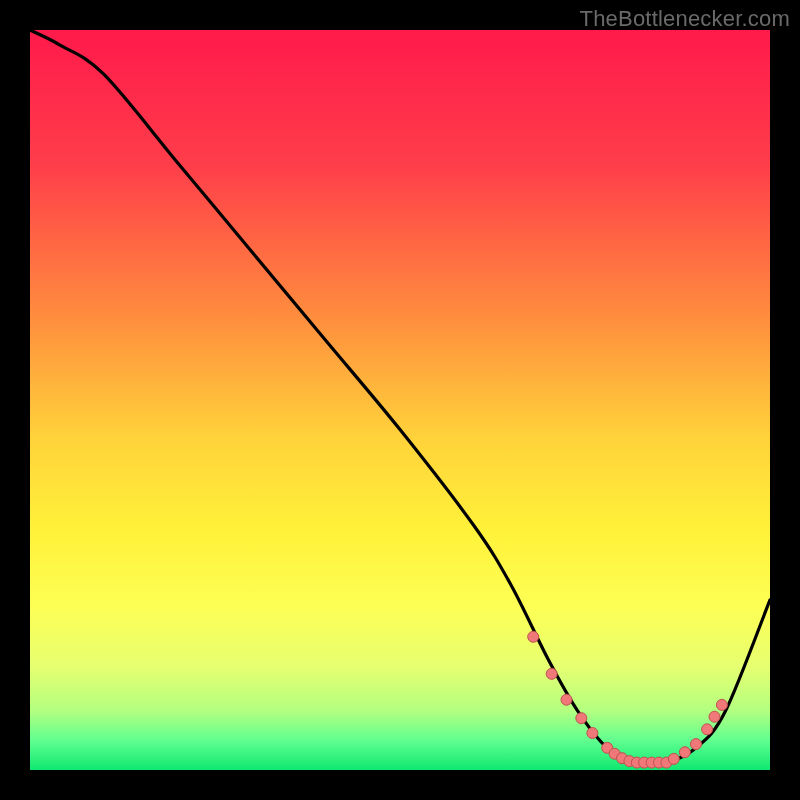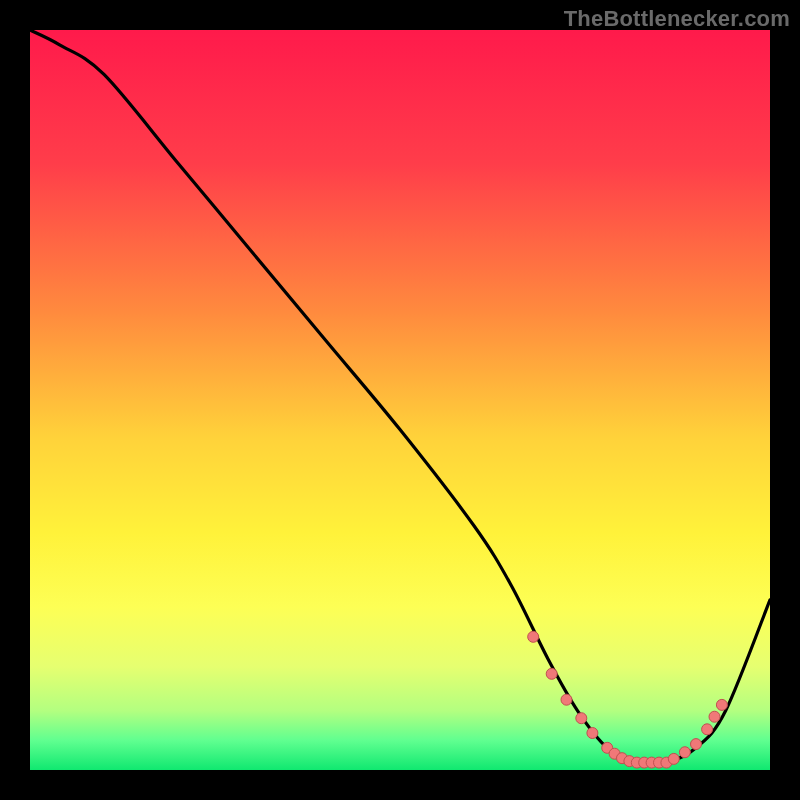--- a/index.html
+++ b/index.html
@@ -24,21 +24,21 @@
   .grad {
     position: absolute;
     inset: 0;
   }
   .watermark {
     position: absolute;
     top: 6px;
     right: 10px;
     color: #6a6a6a;
     font-size: 22px;
-    font-weight: 700;
+    font-weight: 400;
     letter-spacing: 0.2px;
   }
   svg { display: block; }
   .curve {
     stroke: #000;
     stroke-width: 3.2;
     fill: none;
     stroke-linejoin: round;
     stroke-linecap: round;
   }

